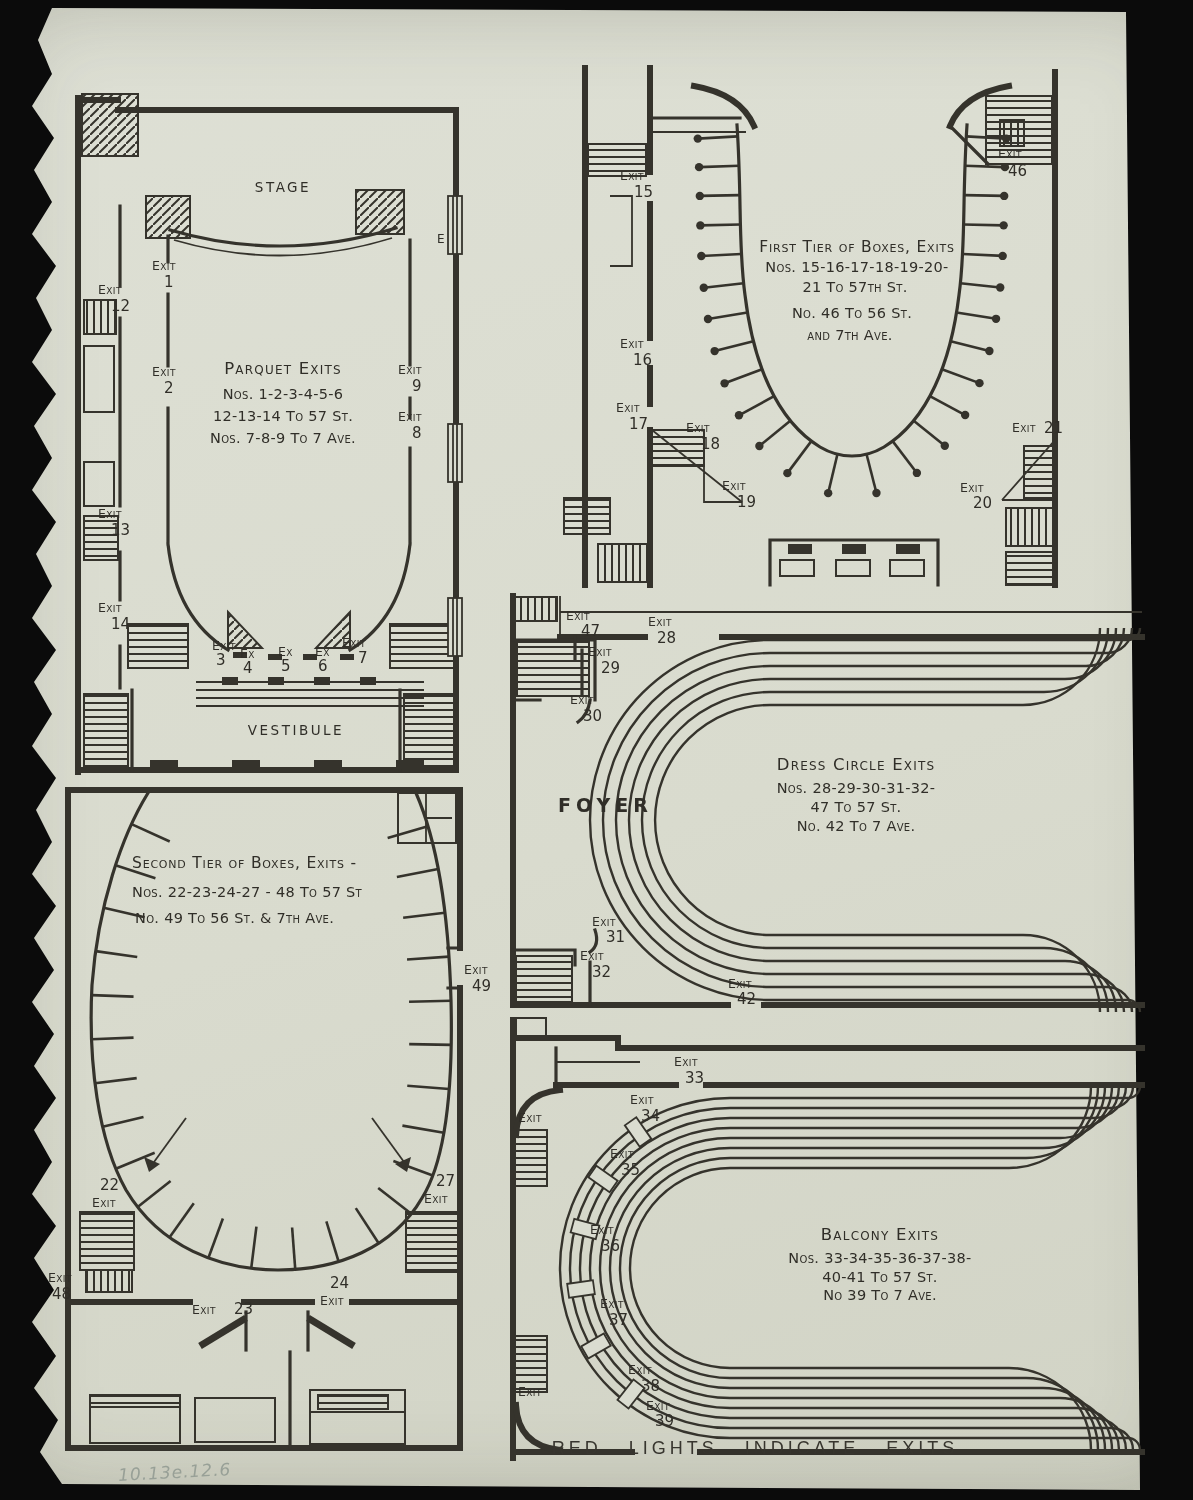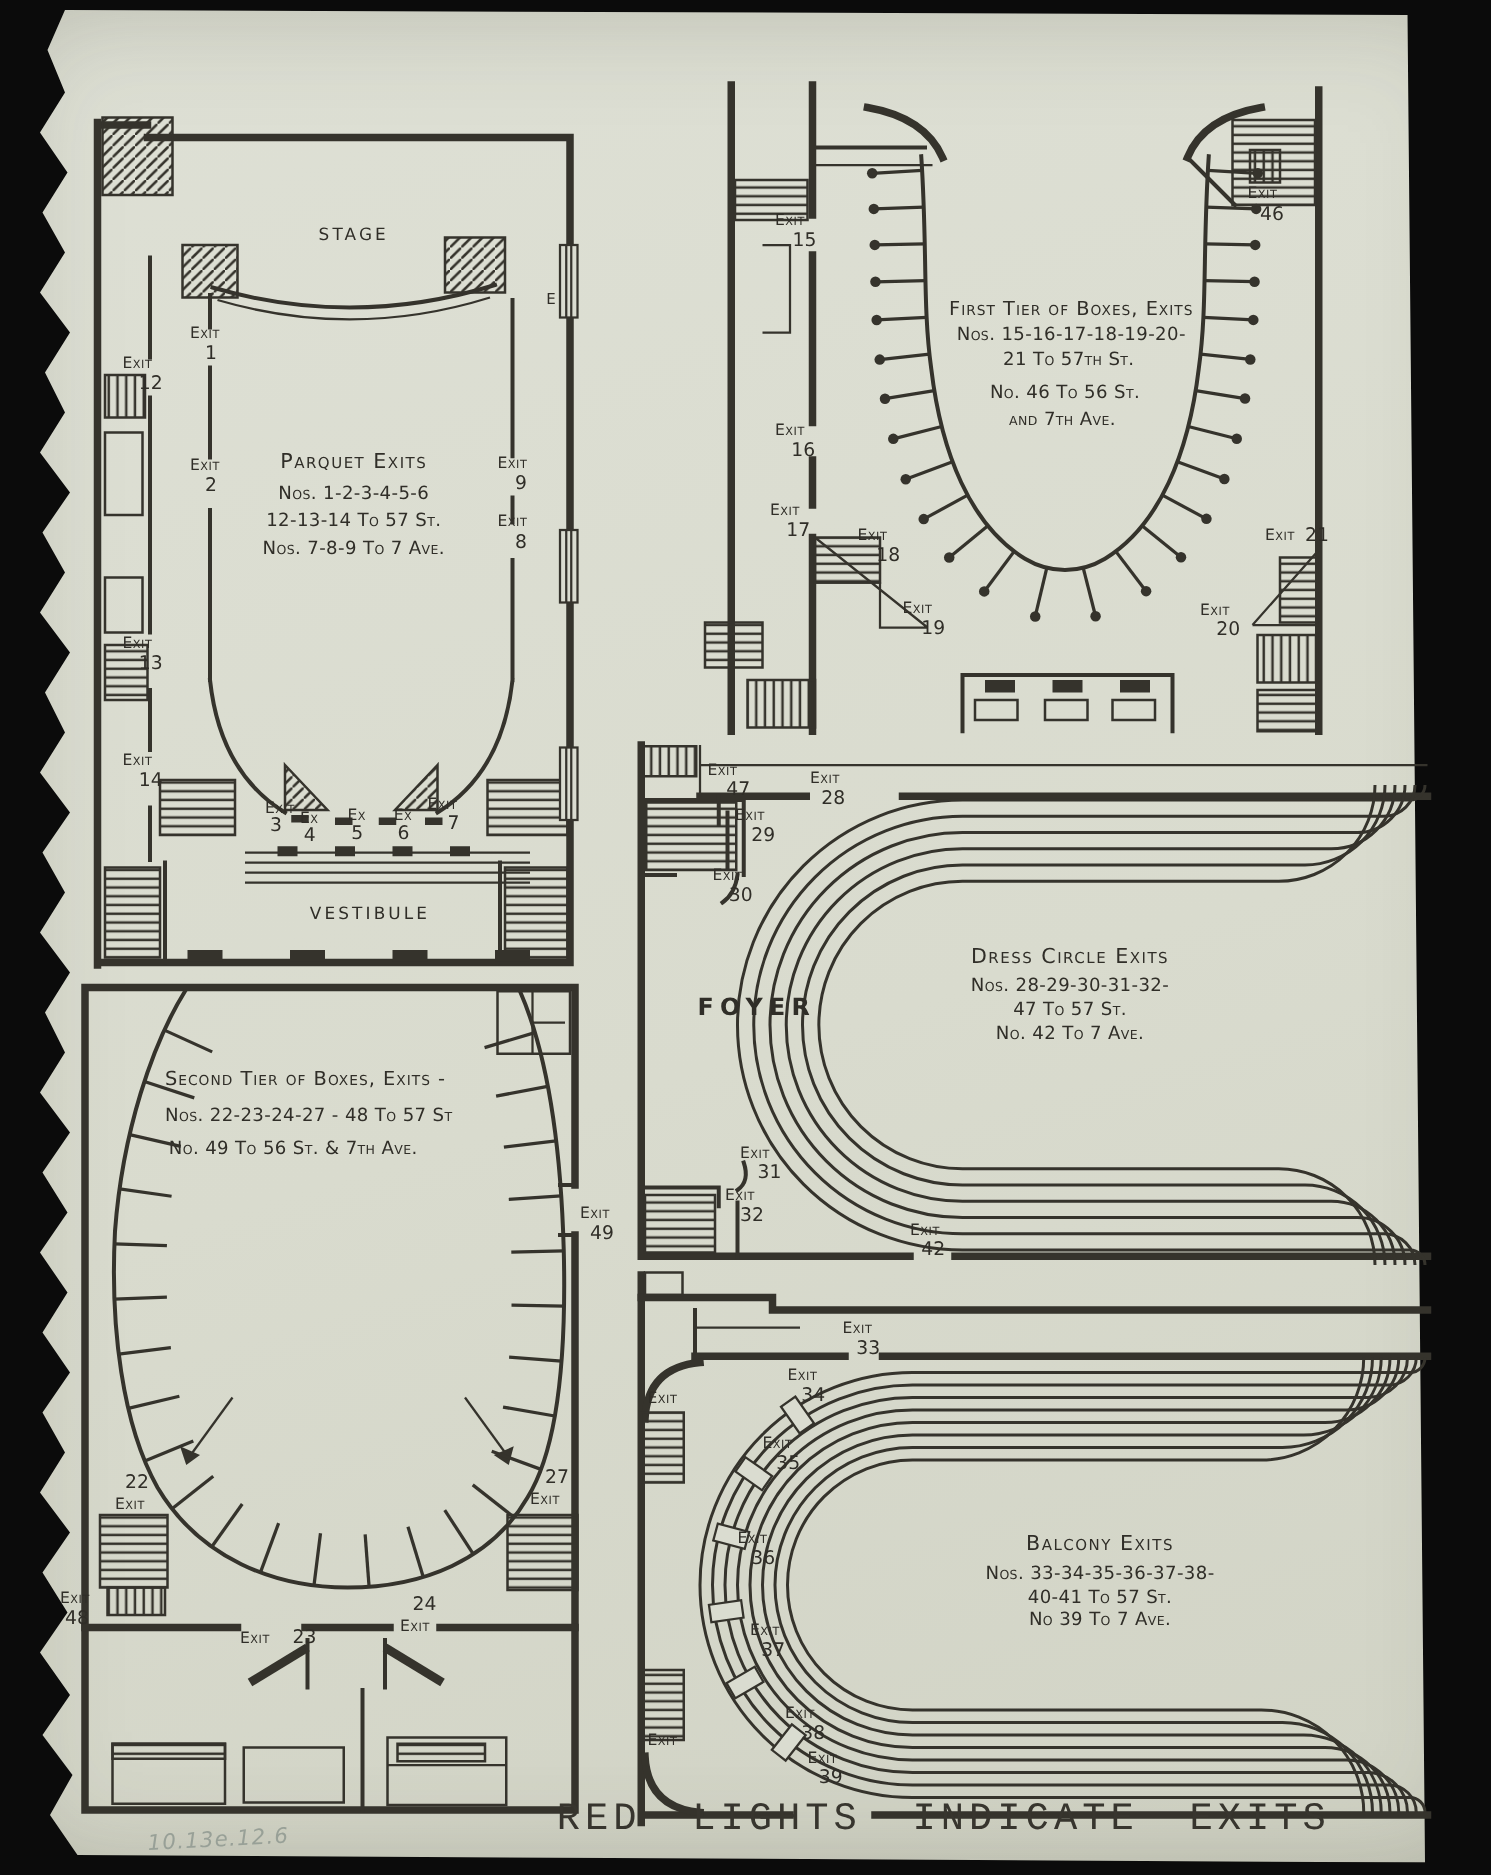--- a/index.html
+++ b/index.html
@@ -31,21 +31,21 @@
   .ttl{font-size:16.5px;letter-spacing:1.2px}
   .ttl2{font-size:15.5px;letter-spacing:.8px}
   .sub{font-size:14.5px;letter-spacing:.3px}
   .room{font-size:13.5px;letter-spacing:2.5px}
   .foyer{font-size:19px;letter-spacing:5px;font-weight:600}
   .lit{font-size:12px}
   .ticks line{stroke:#35332c;stroke-width:2.6}
   .ticks circle{fill:#35332c}
   .arc path{fill:none;stroke:#35332c;stroke-width:2.4}
   #caption{position:absolute;left:430px;top:1438px;width:650px;text-align:center;
-    font-family:Liberation Mono, monospace;font-size:31px;letter-spacing:4px;word-spacing:18px;
+    font-family:Liberation Sans, sans-serif;font-size:18px;letter-spacing:4px;word-spacing:18px;
     color:#37352e}
   #note{position:absolute;left:118px;top:1462px;font-size:17px;color:#98a097;
     transform:rotate(-3deg);letter-spacing:1px;font-style:italic}
 </style>
 </head>
 <body>
 
 <div id="stage">
   <div id="paper"></div>
 

